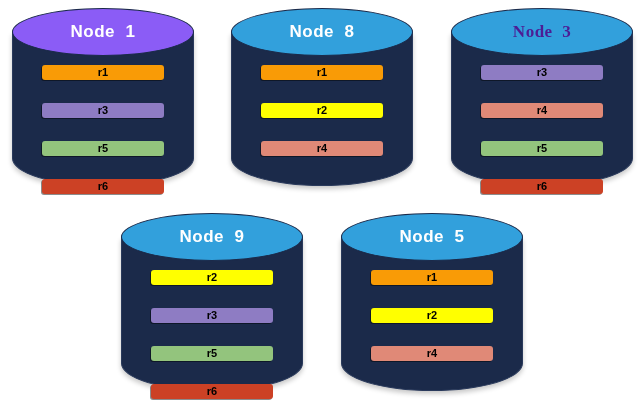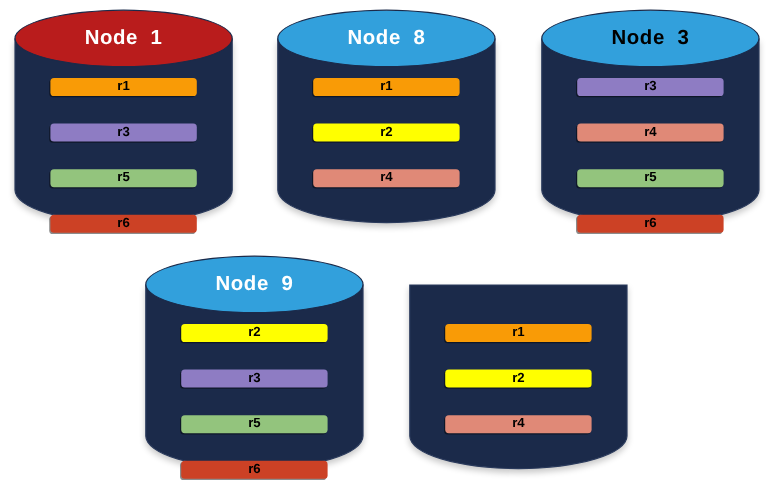--- a/index.html
+++ b/index.html
@@ -93,21 +93,21 @@
     line-height: 1;
     user-select: none;
   }
 </style>
 </head>
 <body>
 
 <div id="diagram">
     <div class="node" style="left: 12px; top: 8px;">
       <div class="cyl-body" style="background: rgb(27, 42, 74);"></div>
-      <div class="cyl-top" style="background: #b91c1c;">
+      <div class="cyl-top" style="background: #8b5cf6;">
         <span class="node-title" style="color: rgb(255, 255, 255);">Node  1</span>
       </div>
       <div class="replicas">
         <div class="replica" style="background: rgb(249, 155, 6);">
           <span class="replica-label">r1</span>
         </div>
         <div class="replica" style="background: rgb(142, 124, 195);">
           <span class="replica-label">r3</span>
         </div>
         <div class="replica" style="background: rgb(147, 196, 125);">
@@ -131,21 +131,21 @@
           <span class="replica-label">r2</span>
         </div>
         <div class="replica" style="background: rgb(224, 137, 119);">
           <span class="replica-label">r4</span>
         </div>
       </div>
     </div>
     <div class="node" style="left: 451px; top: 8px;">
       <div class="cyl-body" style="background: rgb(27, 42, 74);"></div>
       <div class="cyl-top" style="background: rgb(50, 160, 220);">
-        <span class="node-title" style="color: #000000;">Node  3</span>
+        <span class="node-title" style="color: #4c1d95; font-family: Liberation Serif, serif;">Node  3</span>
       </div>
       <div class="replicas">
         <div class="replica" style="background: rgb(142, 124, 195);">
           <span class="replica-label">r3</span>
         </div>
         <div class="replica" style="background: rgb(224, 137, 119);">
           <span class="replica-label">r4</span>
         </div>
         <div class="replica" style="background: rgb(147, 196, 125);">
           <span class="replica-label">r5</span>
@@ -170,20 +170,23 @@
         <div class="replica" style="background: rgb(147, 196, 125);">
           <span class="replica-label">r5</span>
         </div>
         <div class="replica" style="background: rgb(204, 65, 37);">
           <span class="replica-label">r6</span>
         </div>
       </div>
     </div>
     <div class="node" style="left: 341px; top: 213px;">
       <div class="cyl-body" style="background: rgb(27, 42, 74);"></div>
+      <div class="cyl-top" style="background: rgb(50, 160, 220);">
+        <span class="node-title" style="color: rgb(255, 255, 255);">Node  5</span>
+      </div>
       <div class="replicas">
         <div class="replica" style="background: rgb(249, 155, 6);">
           <span class="replica-label">r1</span>
         </div>
         <div class="replica" style="background: rgb(255, 255, 0);">
           <span class="replica-label">r2</span>
         </div>
         <div class="replica" style="background: rgb(224, 137, 119);">
           <span class="replica-label">r4</span>
         </div>

